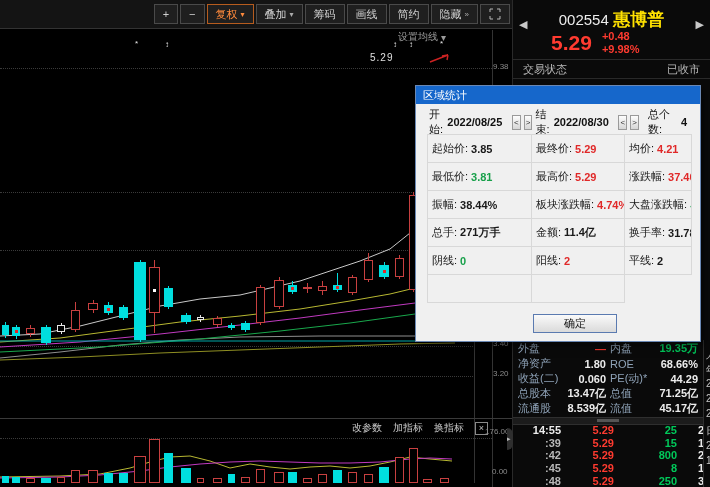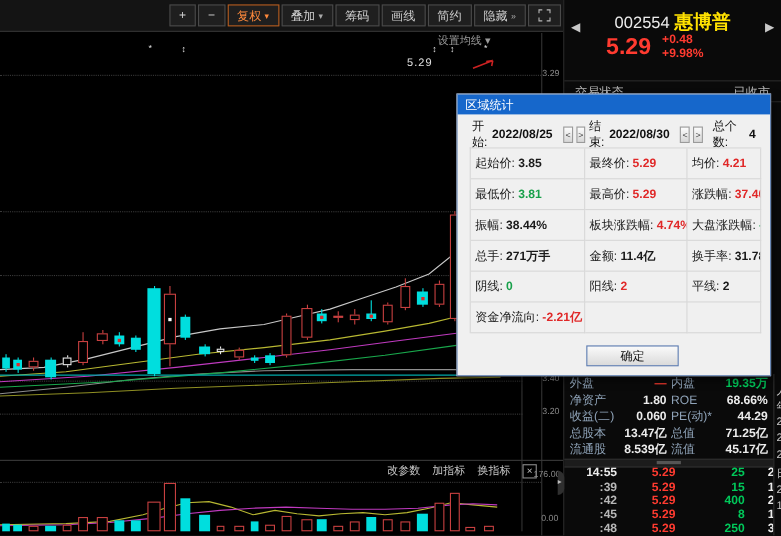--- a/index.html
+++ b/index.html
@@ -34,21 +34,21 @@
   #panel{position:absolute;left:512px;top:0;width:198px;height:487px;background:#0a0a0a;
          border-left:1px solid #2a2a2a;z-index:5;box-sizing:border-box;}
   #pnl-head{position:absolute;left:0;top:0;width:100%;height:59px;}
   .nav-arrow{position:absolute;top:18px;color:#c8c8c8;font-size:11px;cursor:pointer;}
   #stk-line{position:absolute;left:0;top:8px;width:100%;text-align:center;}
   #stk-code{color:#ececec;font-size:15px;}
   #stk-name{color:#ffe100;font-size:17px;font-weight:bold;}
   #price-line{position:absolute;left:38px;top:30px;display:flex;align-items:center;gap:10px;}
   #stk-price{color:#ff3b30;font-size:21px;font-weight:bold;}
   .chg{color:#ff3b30;font-size:11px;font-weight:bold;line-height:13px;}
-  #status-row{position:absolute;left:0;top:73px;width:100%;height:20px;border-top:1px solid #2a2a2a;border-bottom:1px solid #2a2a2a;
+  #status-row{position:absolute;left:0;top:59px;width:100%;height:20px;border-top:1px solid #2a2a2a;border-bottom:1px solid #2a2a2a;
               display:flex;align-items:center;justify-content:space-between;padding:0 10px;box-sizing:border-box;
               font-size:11px;color:#b8b8b8;}
   #info-rows{position:absolute;left:0;top:341px;width:190px;}
   .info-row{display:flex;height:15px;align-items:center;font-size:11px;padding:0 5px;}
   .il{color:#8fa3b8;width:46px;white-space:nowrap;}
   .iv{flex:1;text-align:right;color:#ececec;font-weight:bold;white-space:nowrap;}
   .iv.red{color:#ff3b30;}  .iv.green{color:#00c85a;}
   .il2{margin-left:4px;}
   #pnl-divider{position:absolute;left:0;top:417px;width:190px;height:6px;background:#1c1c1c;border-top:1px solid #2f2f2f;border-bottom:1px solid #2f2f2f;}
   #pnl-divider i{position:absolute;left:50%;top:1px;width:22px;height:3px;margin-left:-11px;background:#555;}
@@ -203,21 +203,21 @@
       <div class="vbar" style="left: 303px; top: 478px; width: 9px; height: 5px; border: 1px solid rgb(200, 64, 64); background: rgb(0, 0, 0);"></div>
       <div class="vbar" style="left: 318px; top: 474px; width: 9px; height: 9px; border: 1px solid rgb(200, 64, 64); background: rgb(0, 0, 0);"></div>
       <div class="vbar" style="left: 333px; top: 470px; width: 9px; height: 13px; background: rgb(0, 222, 222);"></div>
       <div class="vbar" style="left: 348px; top: 472px; width: 9px; height: 11px; border: 1px solid rgb(200, 64, 64); background: rgb(0, 0, 0);"></div>
       <div class="vbar" style="left: 364px; top: 474px; width: 9px; height: 9px; border: 1px solid rgb(200, 64, 64); background: rgb(0, 0, 0);"></div>
       <div class="vbar" style="left: 379px; top: 467px; width: 10px; height: 16px; background: rgb(0, 222, 222);"></div>
       <div class="vbar" style="left: 395px; top: 457px; width: 9px; height: 26px; border: 1px solid rgb(200, 64, 64); background: rgb(0, 0, 0);"></div>
       <div class="vbar" style="left: 409px; top: 448px; width: 9px; height: 35px; border: 1px solid rgb(200, 64, 64); background: rgb(0, 0, 0);"></div>
       <div class="vbar" style="left: 423px; top: 479px; width: 9px; height: 4px; border: 1px solid rgb(200, 64, 64); background: rgb(0, 0, 0);"></div>
       <div class="vbar" style="left: 440px; top: 478px; width: 9px; height: 5px; border: 1px solid rgb(200, 64, 64); background: rgb(0, 0, 0);"></div>
-      <div class="axis-label" style="left: 493px; top: 62px;">3.29</div>
+      <div class="axis-label" style="left: 493px; top: 62px;">9.38</div>
       <div class="axis-label" style="left: 493px; top: 339px;">3.40</div>
       <div class="axis-label" style="left: 493px; top: 369px;">3.20</div>
       <div class="axis-label" style="left: 485px; top: 427px;">176.00</div>
       <div class="axis-label" style="left: 492px; top: 467px;">0.00</div>
       <div class="marker" style="left: 135px; top: 39px;">*</div>
       <div class="marker" style="left: 165px; top: 40px;">↕</div>
       <div class="marker" style="left: 393px; top: 40px;">↕</div>
       <div class="marker" style="left: 409px; top: 40px;">↕</div>
       <div class="marker" style="left: 440px; top: 39px;">*</div>
     </div>
@@ -322,21 +322,21 @@
         </div>
         <div class="tick-row">
           <div class="tt">:39</div>
           <div class="tp">5.29</div>
           <div class="tv">15</div>
           <div class="tn">1</div>
         </div>
         <div class="tick-row">
           <div class="tt">:42</div>
           <div class="tp">5.29</div>
-          <div class="tv">400</div>
+          <div class="tv">800</div>
           <div class="tn">2</div>
         </div>
         <div class="tick-row">
           <div class="tt">:45</div>
           <div class="tp">5.29</div>
           <div class="tv">8</div>
           <div class="tn">1</div>
         </div>
         <div class="tick-row">
           <div class="tt">:48</div>
@@ -428,24 +428,20 @@
         </div>
         <div class="cell">
           <span>阳线:</span>
           <span class="cval r">2</span>
         </div>
         <div class="cell">
           <span>平线:</span>
           <span class="cval k">2</span>
         </div>
         <div class="cell">
-          <span>资金净流向:</span>
-          <span class="cval r">-2.21亿</span>
-        </div>
-        <div class="cell">
           <span></span>
           <span class="cval k"></span>
         </div>
         <div class="cell">
           <span></span>
           <span class="cval k"></span>
         </div>
       </div>
     <button id="dlg-ok">确定</button>
   </div>

